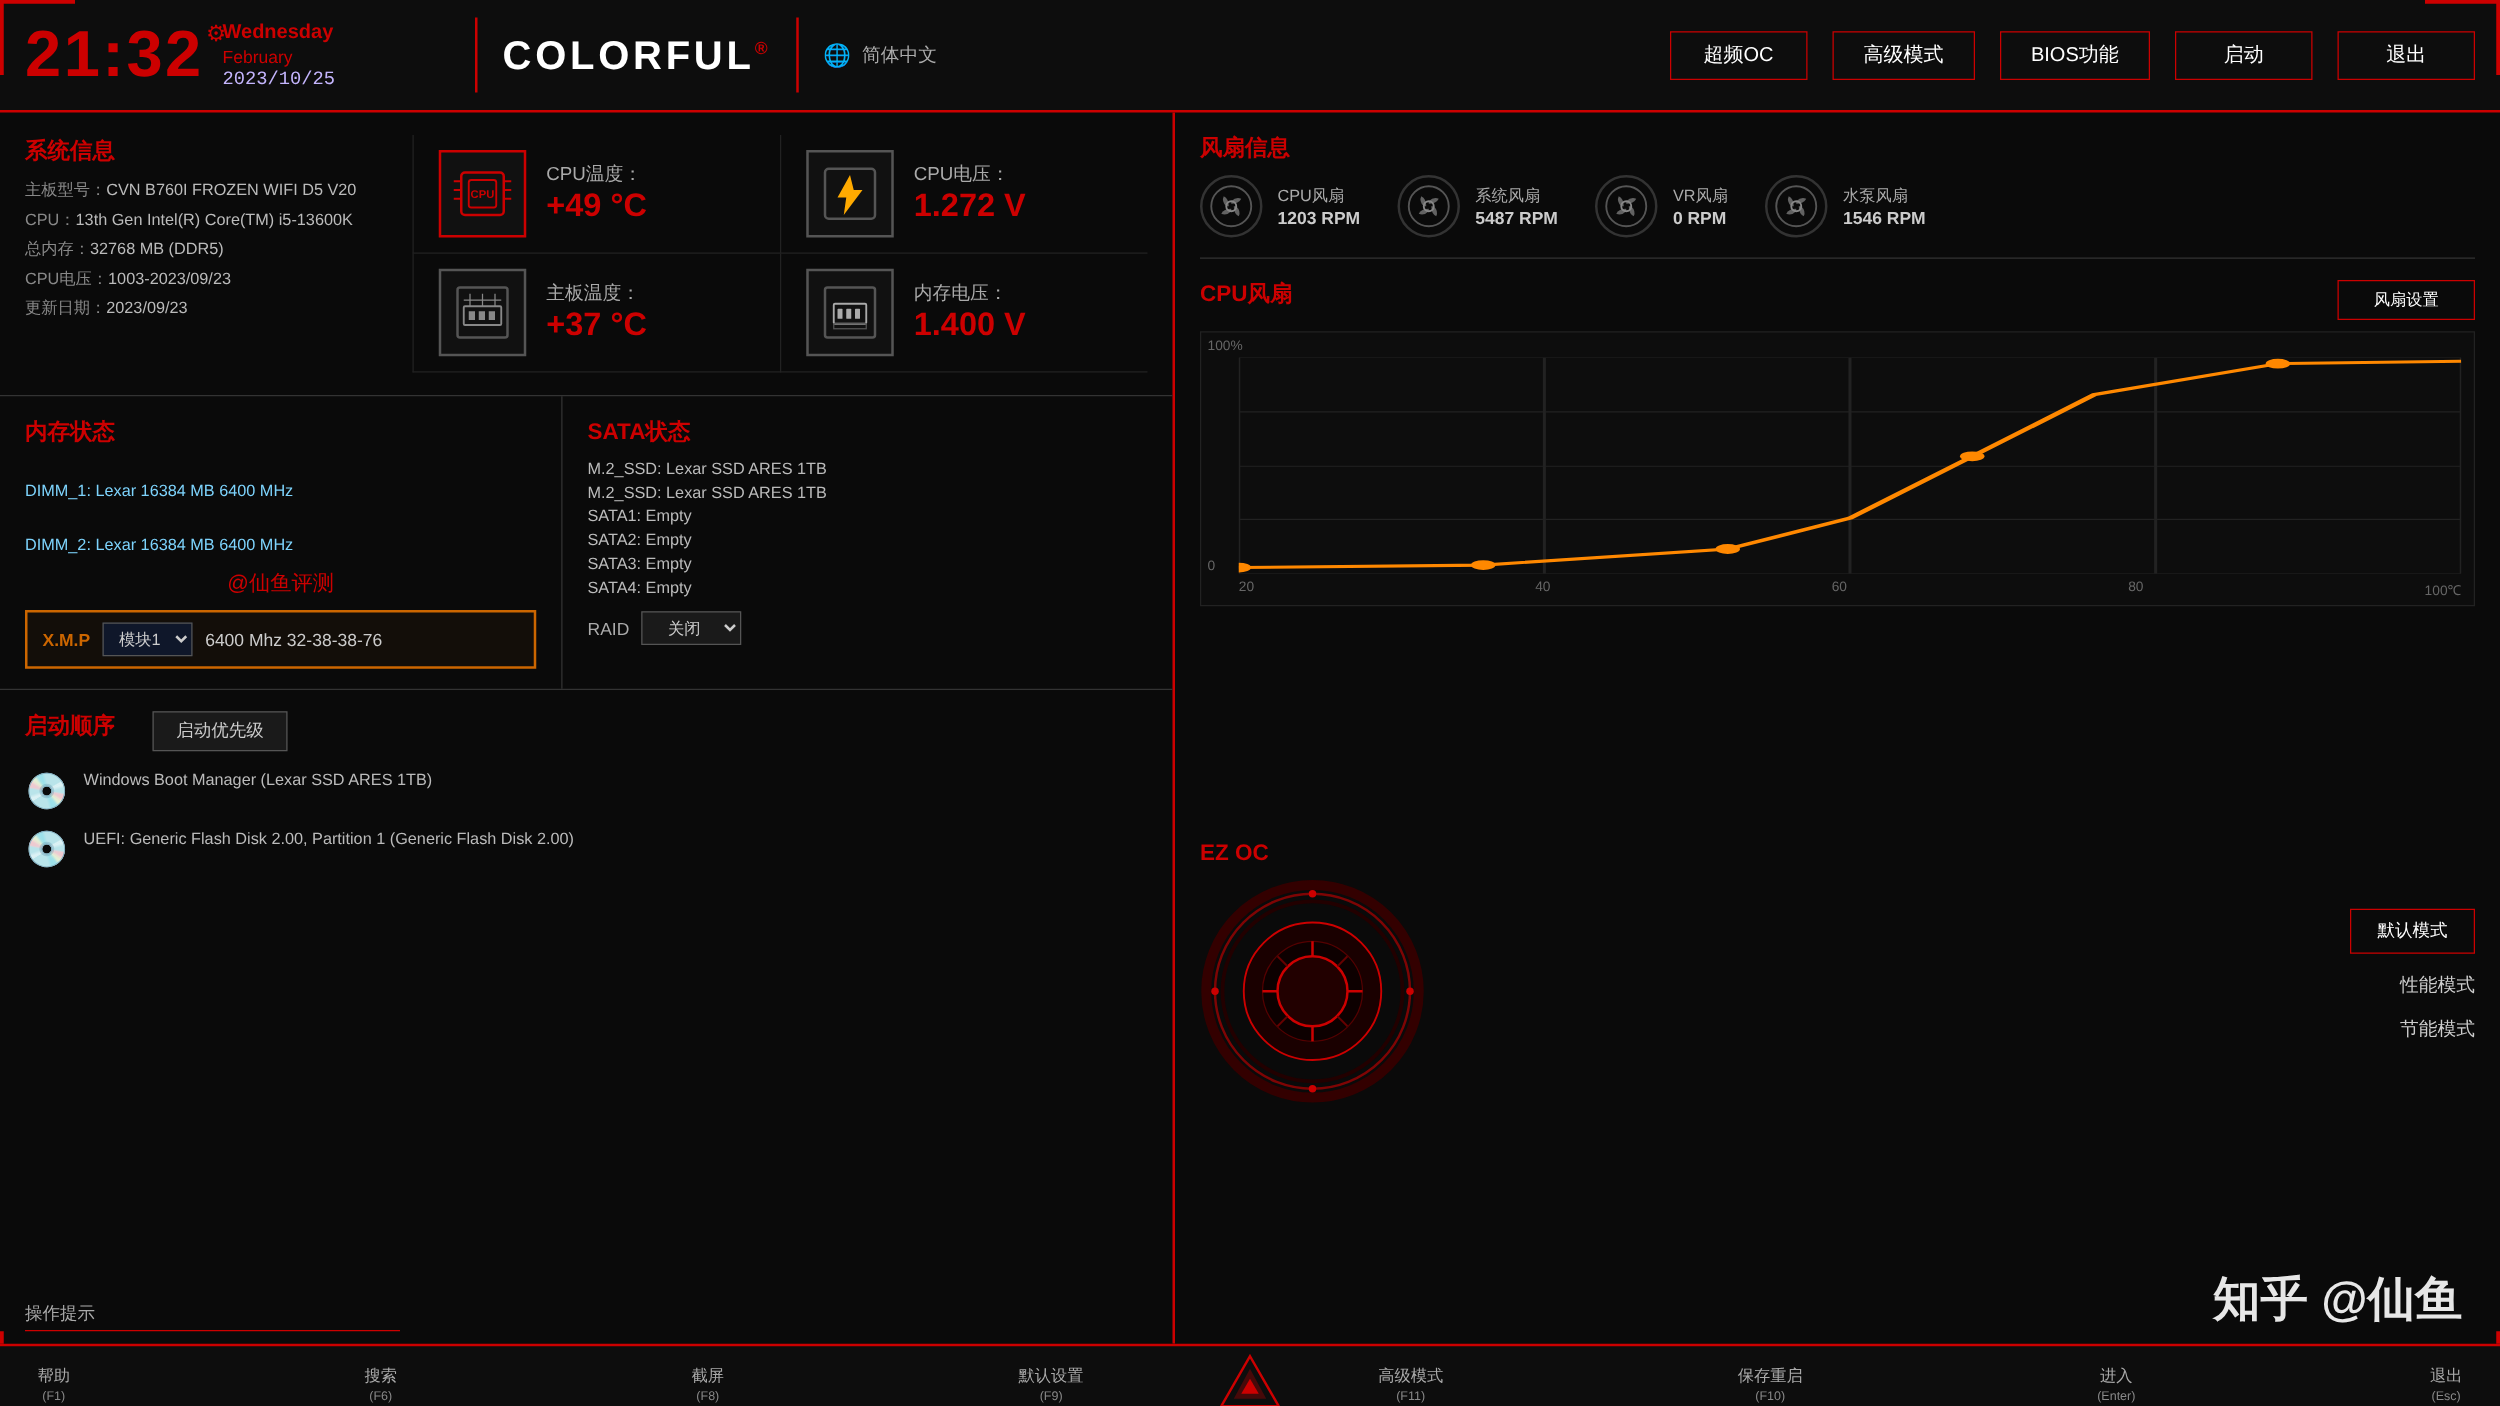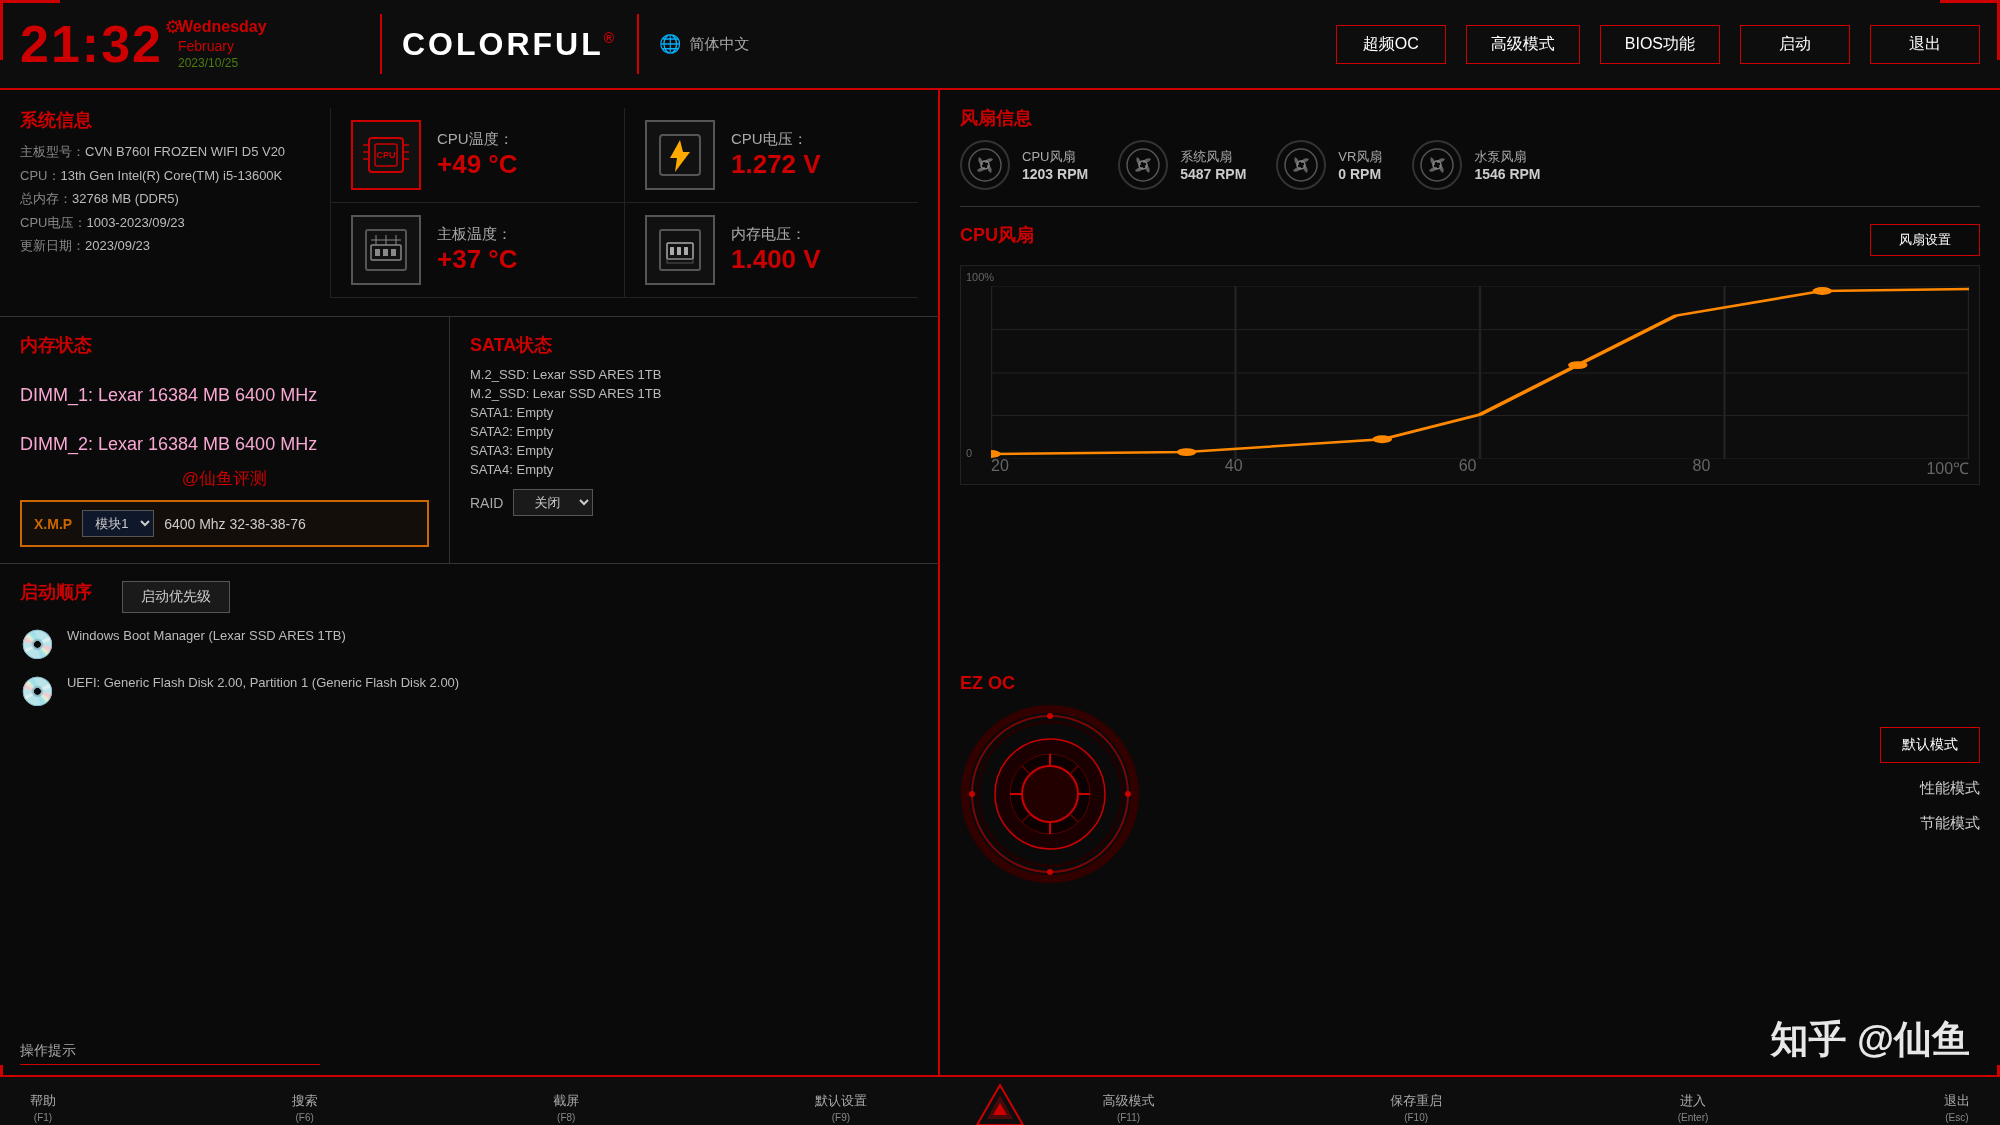--- a/index.html
+++ b/index.html
@@ -57,22 +57,23 @@
     .date-weekday {
       font-size: 16px;
       color: #cc0000;
       font-weight: bold;
     }
     .date-month {
       font-size: 14px;
       color: #cc0000;
     }
     .date-numeric {
-      font-size: 12px;
-      color: #4d7c0f;
+      font-size: 15px;
+      color: #c4b5fd;
+      font-family: Liberation Mono, monospace;
     }
     .divider-v {
       width: 2px;
       height: 60px;
       background: #cc0000;
     }
     .brand-name {
       font-size: 32px;
       font-weight: bold;
       color: #fff;
@@ -197,22 +198,22 @@
     .mem-section {
       flex: 0 0 450px;
       padding: 16px 20px;
       border-right: 1px solid #333;
     }
     .sata-section {
       flex: 1;
       padding: 16px 20px;
     }
     .mem-item {
-      font-size: 18px;
-      color: #f9a8d4;
+      font-size: 13px;
+      color: #7dd3fc;
       margin-bottom: 6px;
       margin-top: 28px;
     }
     .watermark {
       text-align: center;
       color: #cc0000;
       font-size: 17px;
       margin-top: 12px;
     }
     .xmp-bar {
@@ -384,21 +385,21 @@
       font-size: 11px;
       color: #666;
     }
     .chart-x-labels {
       position: absolute;
       bottom: 5px;
       left: 30px;
       right: 10px;
       display: flex;
       justify-content: space-between;
-      font-size: 16px;
+      font-size: 11px;
       color: #666;
     }
 
     
     .ez-oc-section {
       flex: 1;
       display: flex;
       gap: 20px;
       align-items: center;
     }

